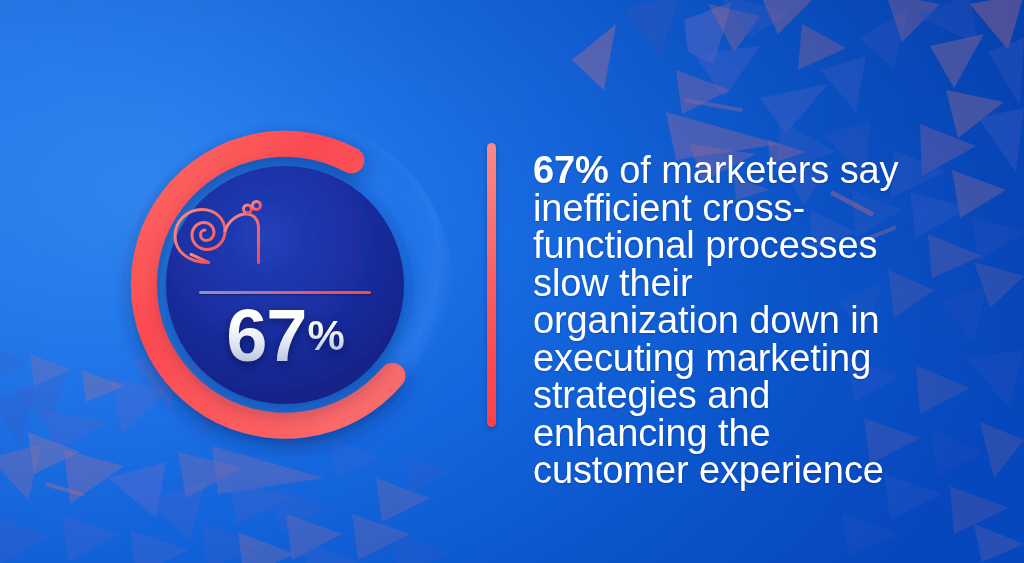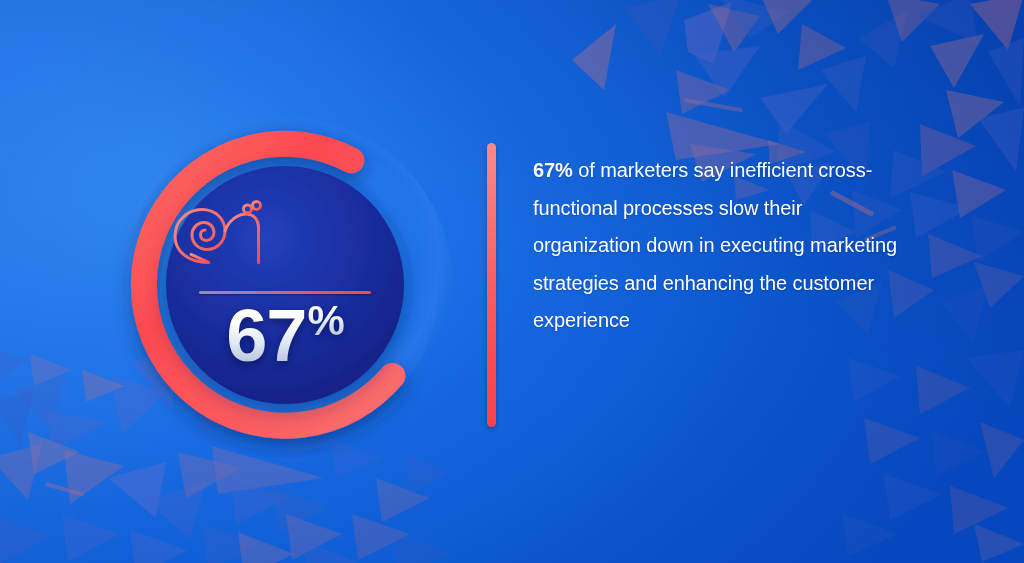--- a/index.html
+++ b/index.html
@@ -57,21 +57,21 @@
 
   .divider {
     width:172px; height:3px;
     border-radius:2px;
     background:linear-gradient(90deg, #8d8fc4 0%, #a27aaf 28%, #e0566a 68%, #f8454f 100%);
     box-shadow:0 1px 2px rgba(0,0,30,0.35);
     margin:7px 0 8px 0;
   }
 
   .pct {
-    display:flex; align-items:flex-start; justify-content:center;
+    display:flex; align-items:center; justify-content:center;
     line-height:0.92;
     filter:drop-shadow(0 3px 4px rgba(0,0,40,0.45));
   }
   .pct-num {
     font-size:74px;
     font-weight:bold;
     letter-spacing:-1px;
     background:linear-gradient(180deg,#ffffff 6%, #ffffff 30%, #dfe6f2 62%, #b9c6dd 88%, #aab9d4 100%);
     -webkit-background-clip:text; background-clip:text;
     color:transparent; -webkit-text-fill-color:transparent;
@@ -97,21 +97,21 @@
   }
 
   
   #statement {
     position:absolute;
     left:533px; top:152px;
     width:372px;
   }
   #statement p {
     color:#ffffff;
-    font-size:20px;
+    font-size:38px;
     line-height:37.5px;
     letter-spacing:-0.1px;
     text-shadow:0 1px 2px rgba(0,0,50,0.22);
   }
   #statement .lead { font-weight:bold; }
 </style>
 </head>
 <body>
 
 <div id="stage">

